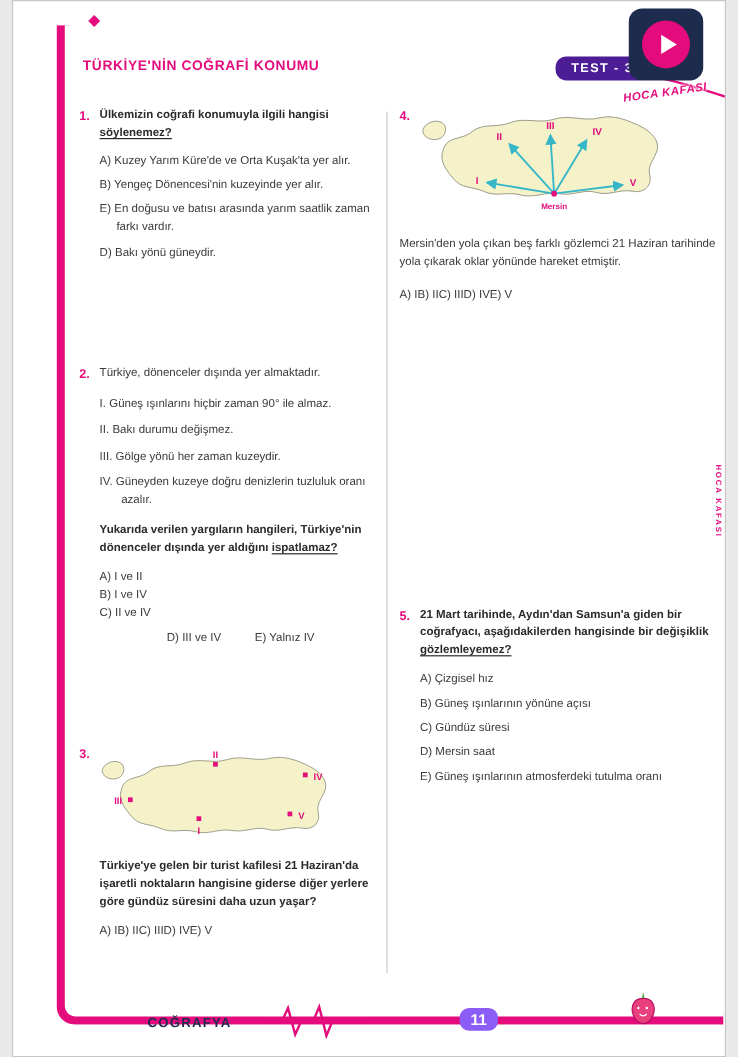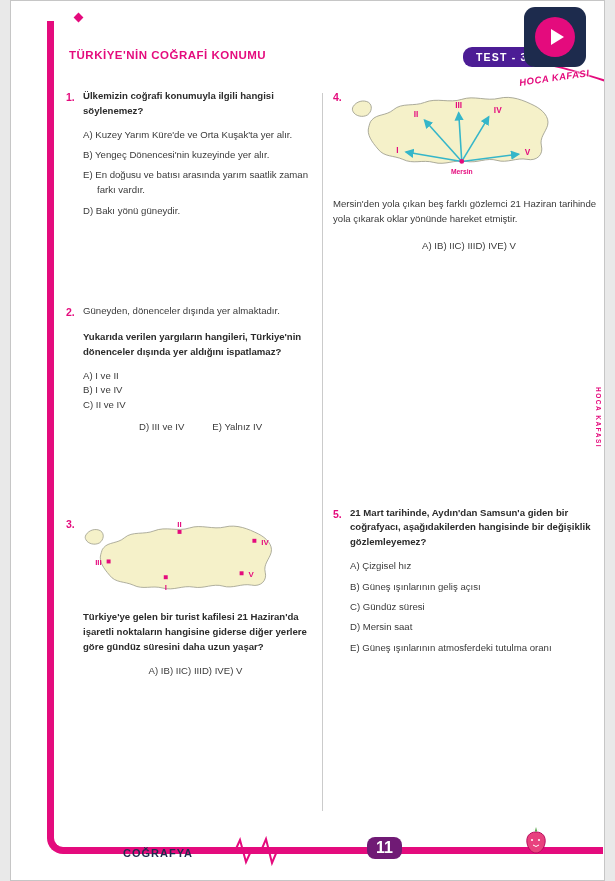--- a/index.html
+++ b/index.html
@@ -32,43 +32,43 @@
   .columns{position:absolute;left:55px;top:88px;width:543px;display:flex;}
   .col-left{width:246px;}
   .vdivider{width:1px;background:#cbcbcb;margin:4px 10px 0 10px;height:718px;}
   .col-right{flex:1;min-width:0;}
   
   .question{display:flex;font-size:9.6px;line-height:1.55;}
   .qnum{width:17px;flex:0 0 17px;color:#e40b7d;font-weight:bold;font-size:10.5px;}
   .qbody{flex:1;min-width:0;}
   .stem{margin:0 0 9px 0;font-weight:bold;color:#2b2b2b;}
   .intro{margin:0 0 11px 0;color:#3a3a3a;}
-  .ul{text-underline-offset:2px;margin-top:26px;}
+  .ul{text-decoration:underline;text-underline-offset:2px;margin-top:26px;}
   .opt{margin:0 0 5.5px 0;padding-left:14px;text-indent:-14px;}
   .item{margin:0 0 7px 0;padding-left:18px;text-indent:-18px;}
   .optrow{display:flex;margin:0 0 7px 0;}
-  .optrow.spread{justify-content:center;padding-right:4px;}
+  .optrow.spread{justify-content:flex-start;padding-right:4px;}
   .optrow.r1{justify-content:flex-end;padding-right:10px;flex-direction:column;}
   .optrow.r2{padding-left:56px;}
   .optrow.r2 span{margin-right:28px;}
   .q2{margin-top:80px;}
   .q3{margin-top:74px;}
   .q5{margin-top:252px;}
   .mapwrap{margin:2px 0 10px 0;}
   .tmap{display:block;}
   .tmap .land{fill:#f5f1c9;stroke:#9a9a8a;stroke-width:.8;}
   .tmap text{fill:#e40b7d;font-weight:bold;font-size:8px;font-family:"Liberation Sans",sans-serif;}
   .tmap .city{font-size:6.5px;}
   .tmap .mk{fill:#e40b7d;}
   .tmap .arrow{stroke:#35b6c9;stroke-width:1.5;fill:none;}
   
   .subject{position:absolute;left:112px;bottom:21px;color:#1e2b4c;font-weight:bold;font-size:11px;letter-spacing:1px;}
   .ecg{position:absolute;left:212px;bottom:14px;}
-  .pagebadge{position:absolute;left:356px;bottom:21px;background:#701a75;color:#fff;font-weight:bold;
-    font-size:16px;padding:2px 9px;border-radius:8px;}
+  .pagebadge{position:absolute;left:372px;bottom:21px;background:#8b5cf6;color:#fff;font-weight:bold;
+    font-size:13px;padding:2px 9px;border-radius:8px;}
   .mascot{position:absolute;right:56px;bottom:26px;}
 </style>
 </head>
 <body>
 
 <div class="sheet">
   <div class="frame"></div>
   <span class="diamond"></span>
 
   <svg class="swoosh" viewBox="0 0 615 100">
@@ -101,21 +101,27 @@
             <p class="opt">B) Yengeç Dönencesi'nin kuzeyinde yer alır.</p>
             <p class="opt">E) En doğusu ve batısı arasında yarım saatlik zaman farkı vardır.</p>
             <p class="opt">D) Bakı yönü güneydir.</p>
           </div>
         </div>
       </div>
 
       <div class="question q2">
         <div class="qnum">2.</div>
         <div class="qbody">
-          <p class="intro">Güneyden, dönenceler dışında yer almaktadır.</p>
+          <p class="intro">Türkiye, dönenceler dışında yer almaktadır.</p>
+          <div>
+            <p class="item">I. Güneş ışınlarını hiçbir zaman 90° ile almaz.</p>
+            <p class="item">II. Bakı durumu değişmez.</p>
+            <p class="item">III. Gölge yönü her zaman kuzeydir.</p>
+            <p class="item">IV. Güneyden kuzeye doğru denizlerin tuzluluk oranı azalır.</p>
+          </div>
           <p class="stem" style="margin-top:10px"><span>Yukarıda verilen yargıların hangileri, Türkiye'nin dönenceler dışında yer aldığını </span><span class="ul">ispatlamaz?</span></p>
           <div class="optrow r1">
             <span>A) I ve II</span>
             <span>B) I ve IV</span>
             <span>C) II ve IV</span>
           </div>
           <div class="optrow r2">
             <span>D) III ve IV</span>
             <span>E) Yalnız IV</span>
           </div>
@@ -193,21 +199,21 @@
           <span>E) V</span>
         </div>
       </div>
 
       <div class="question q5">
         <div class="qnum">5.</div>
         <div class="qbody">
           <p class="stem"><span>21 Mart tarihinde, Aydın'dan Samsun'a giden bir coğrafyacı, aşağıdakilerden hangisinde bir değişiklik </span><span class="ul">gözlemleyemez?</span></p>
           <div>
             <p class="opt">A) Çizgisel hız</p>
-            <p class="opt">B) Güneş ışınlarının geliş açısı</p>
+            <p class="opt">B) Güneş ışınlarının yönüne açısı</p>
             <p class="opt">C) Gündüz süresi</p>
             <p class="opt">D) Mersin saat</p>
             <p class="opt">E) Güneş ışınlarının atmosferdeki tutulma oranı</p>
           </div>
         </div>
       </div>
 
     </div>
   </div>
 

